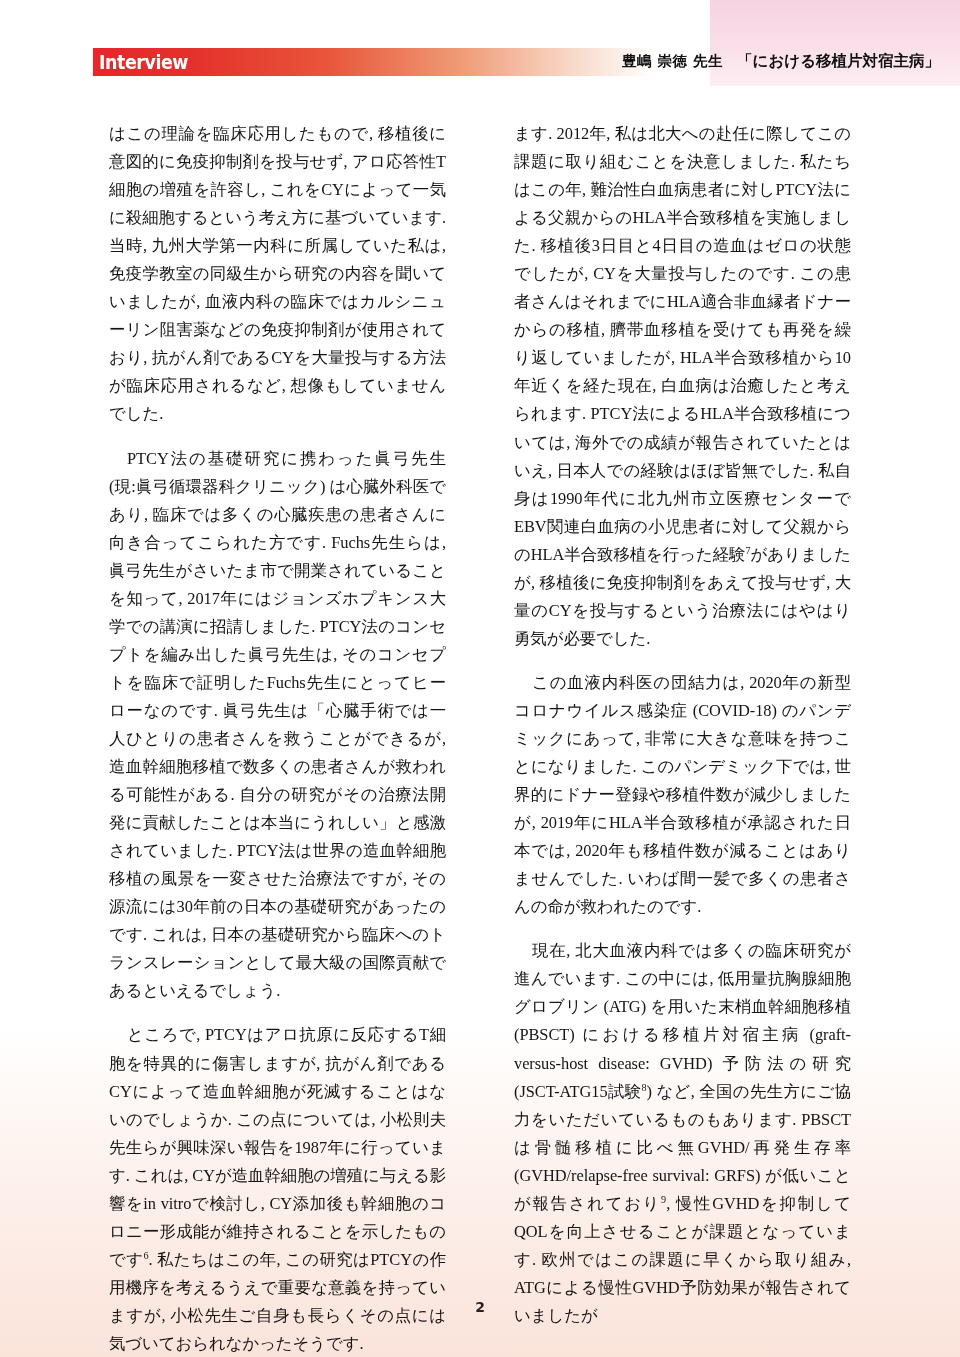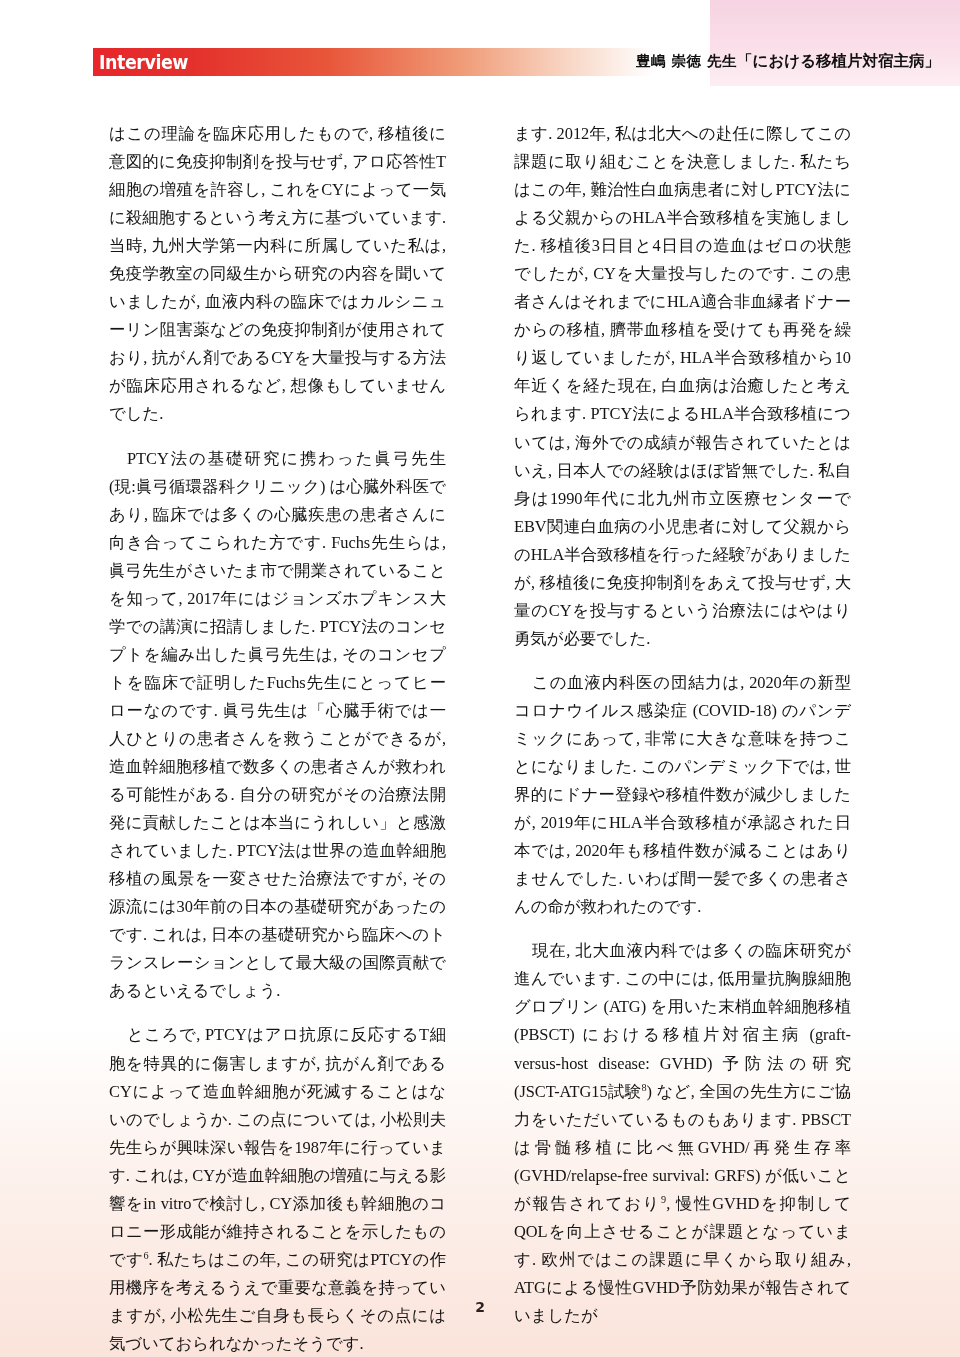--- a/index.html
+++ b/index.html
@@ -67,21 +67,21 @@
     line-height: 24px;
     transform: scaleX(0.92);
     transform-origin: left center;
   }
   .header-right {
     position: absolute;
     right: 20px;
     top: 3px;
     display: flex;
     align-items: baseline;
-    gap: 0;
+    gap: 14px;
     font-family: "DejaVu Sans", sans-serif;
     white-space: nowrap;
   }
   .header-person {
     font-size: 14.5px;
     font-weight: bold;
     color: #111111;
     letter-spacing: 0.5px;
   }
   .header-series {

